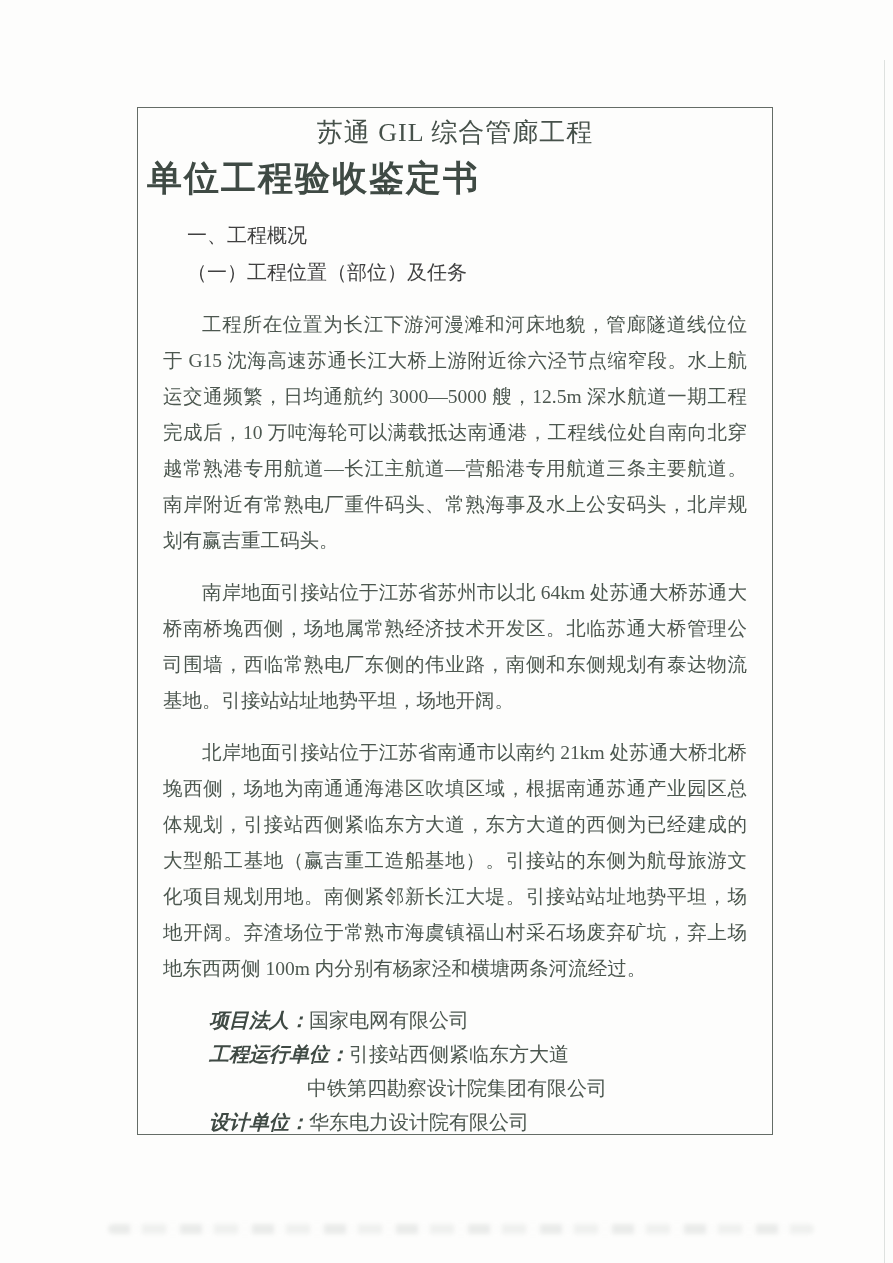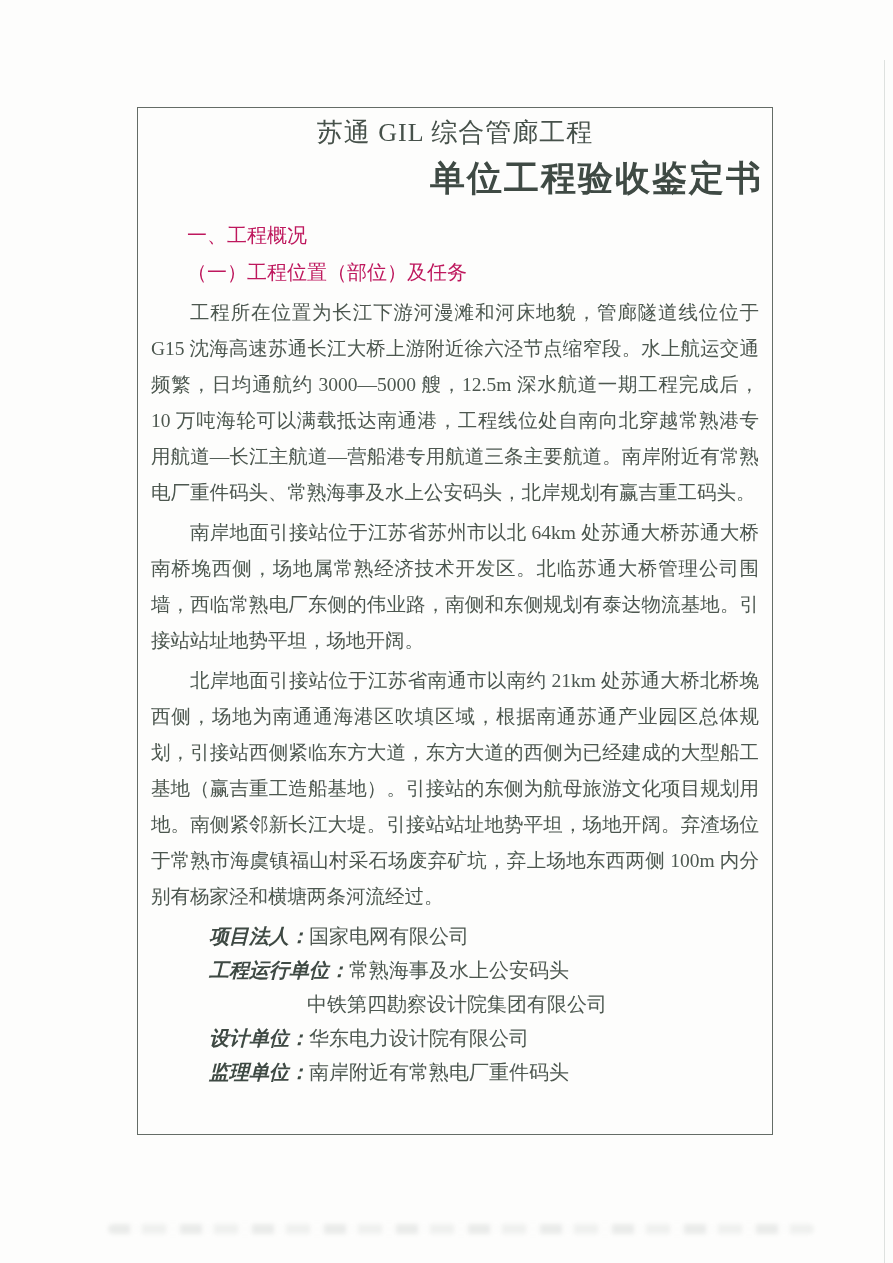--- a/index.html
+++ b/index.html
@@ -32,39 +32,39 @@
   .title-sub {
     margin: 4px 0 0 0;
     text-align: center;
     font-size: 26px;
     line-height: 34px;
     color: #46514a;
     letter-spacing: 1px;
   }
   .title-main {
     margin: 7px 0 0 0;
-    text-align: right;
+    text-align: left;
     font-size: 35px;
     line-height: 44px;
     font-weight: bold;
     color: #3f4a44;
     letter-spacing: 2px;
   }
   .heading {
     margin: 0;
     font-size: 20px;
     line-height: 37px;
     text-indent: 2em;
-    color: #be185d;
+    color: #404040;
   }
   .heading-first {
     margin-top: 16px;
   }
   .para {
-    margin: 4px;
+    margin: 16px;
     font-size: 19.5px;
     line-height: 36px;
     text-indent: 2em;
     text-align: justify;
     color: #4c574f;
   }
   .unit-row {
     margin: 0;
     font-size: 20px;
     line-height: 34px;
@@ -127,21 +127,21 @@
 
     <p class="para">北岸地面引接站位于江苏省南通市以南约 21km 处苏通大桥北桥堍西侧，场地为南通通海港区吹填区域，根据南通苏通产业园区总体规划，引接站西侧紧临东方大道，东方大道的西侧为已经建成的大型船工基地（赢吉重工造船基地）。引接站的东侧为航母旅游文化项目规划用地。南侧紧邻新长江大堤。引接站站址地势平坦，场地开阔。弃渣场位于常熟市海虞镇福山村采石场废弃矿坑，弃上场地东西两侧 100m 内分别有杨家泾和横塘两条河流经过。</p>
 
 
     <p class="unit-row">
       <span class="unit-label">项目法人：</span><span class="unit-value">国家电网有限公司</span>
     </p>
 
 
     <p class="unit-row">
-      <span class="unit-label">工程运行单位：</span><span class="unit-value">常熟海事及水上公安码头</span>
+      <span class="unit-label">工程运行单位：</span><span class="unit-value">引接站西侧紧临东方大道</span>
     </p>
 
     <p class="unit-row cont">
       <span class="unit-value">中铁第四勘察设计院集团有限公司</span>
     </p>
 
     <p class="unit-row">
       <span class="unit-label">设计单位：</span><span class="unit-value">华东电力设计院有限公司</span>
     </p>
 

